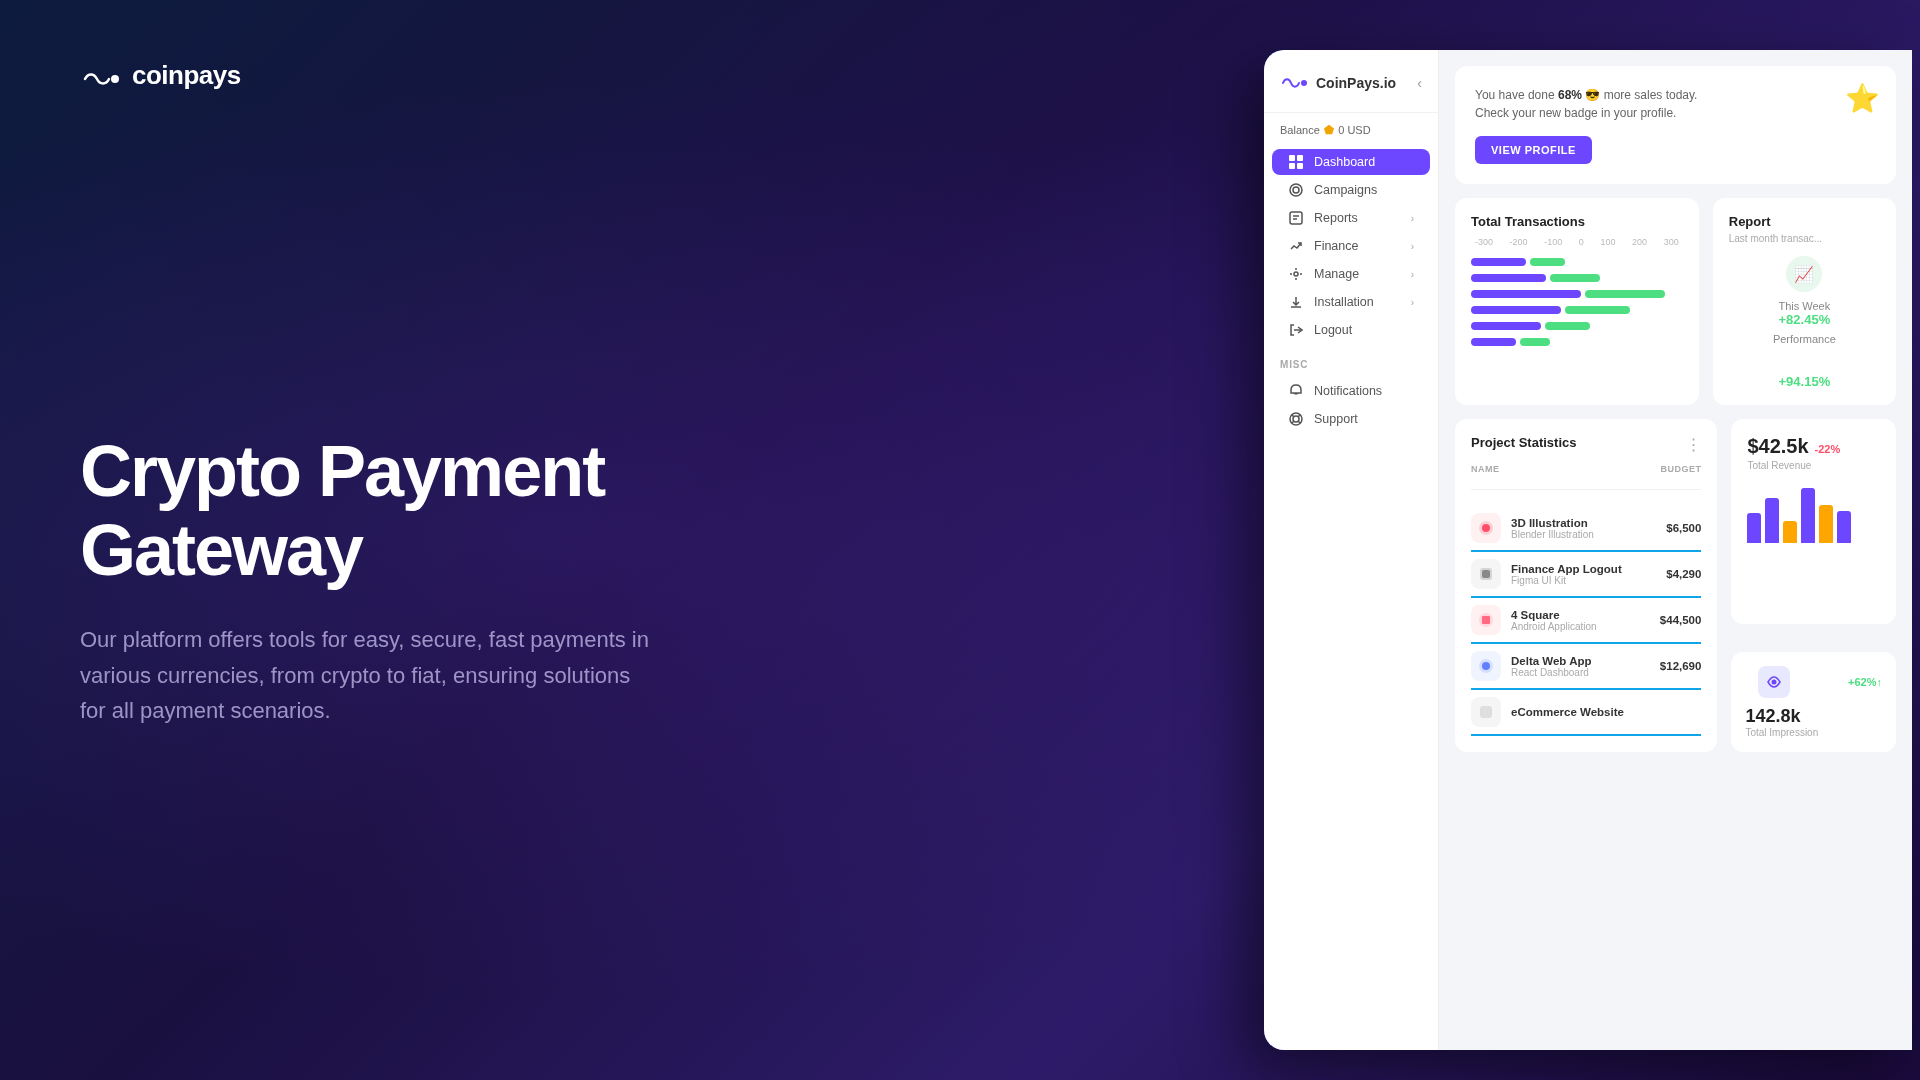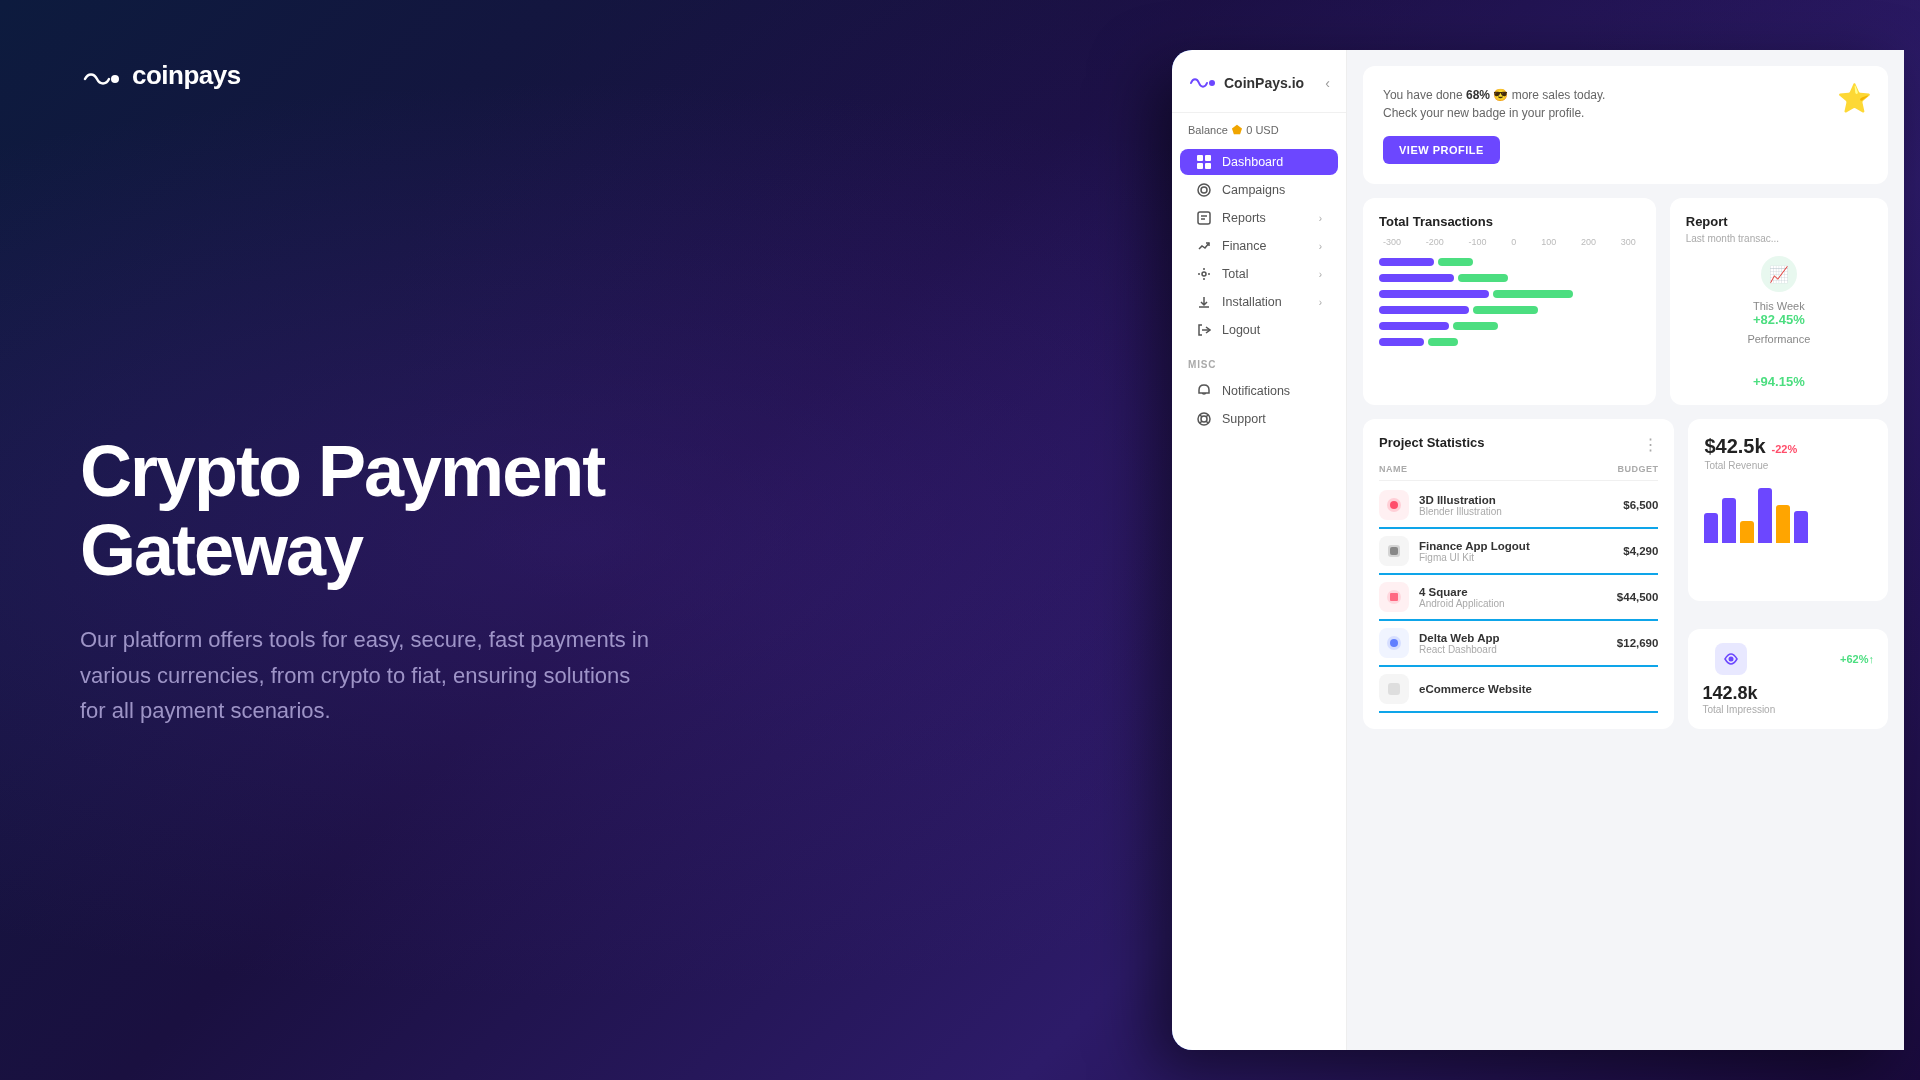--- a/index.html
+++ b/index.html
@@ -70,23 +70,23 @@
       font-size: 22px;
       font-weight: 400;
       line-height: 1.6;
       margin-top: 32px;
       max-width: 580px;
     }
 
     
     .dashboard-wrapper {
       position: absolute;
-      right: 16px;
+      right: 8px;
       top: 50px;
-      width: 732px;
+      width: 648px;
       height: 1000px;
       background: #1d4ed8;
       border-radius: 20px 0 0 20px;
       overflow: hidden;
       box-shadow: -20px 20px 60px rgba(0,0,0,0.5);
       display: flex;
       flex-direction: row;
     }
 
     
@@ -399,23 +399,23 @@
     }
 
     .project-table-header {
       display: flex;
       justify-content: space-between;
       font-size: 9px;
       font-weight: 700;
       color: #aaa;
       letter-spacing: 0.5px;
       text-transform: uppercase;
-      padding-bottom: 6px;
+      padding-bottom: 15px;
       border-bottom: 1px solid #f0f0f0;
-      margin-bottom: 2px;
+      margin-bottom: 16px;
       align-items: center;
     }
 
     .project-row {
       display: flex;
       align-items: center;
       padding: 7px 0;
       border-bottom: 2px solid #0ea5e9;
     }
 
@@ -602,21 +602,21 @@
       <span class="nav-arrow">›</span>
     </div>
 
     <div class="nav-item">
       <span class="nav-icon">
         <svg width="14" height="14" viewBox="0 0 14 14" fill="none" stroke="currentColor" stroke-width="1.5">
           <circle cx="7" cy="7" r="2"></circle>
           <path d="M7 1v2M7 11v2M1 7h2M11 7h2"></path>
         </svg>
       </span>
-      <span>Total</span>
+      <span>Manage</span>
       <span class="nav-arrow">›</span>
     </div>
 
     <div class="nav-item">
       <span class="nav-icon">
         <svg width="14" height="14" viewBox="0 0 14 14" fill="none" stroke="currentColor" stroke-width="1.5">
           <path d="M7 2 L7 9 M4 7 L7 10 L10 7"></path>
           <path d="M2 12 L12 12"></path>
         </svg>
       </span>

